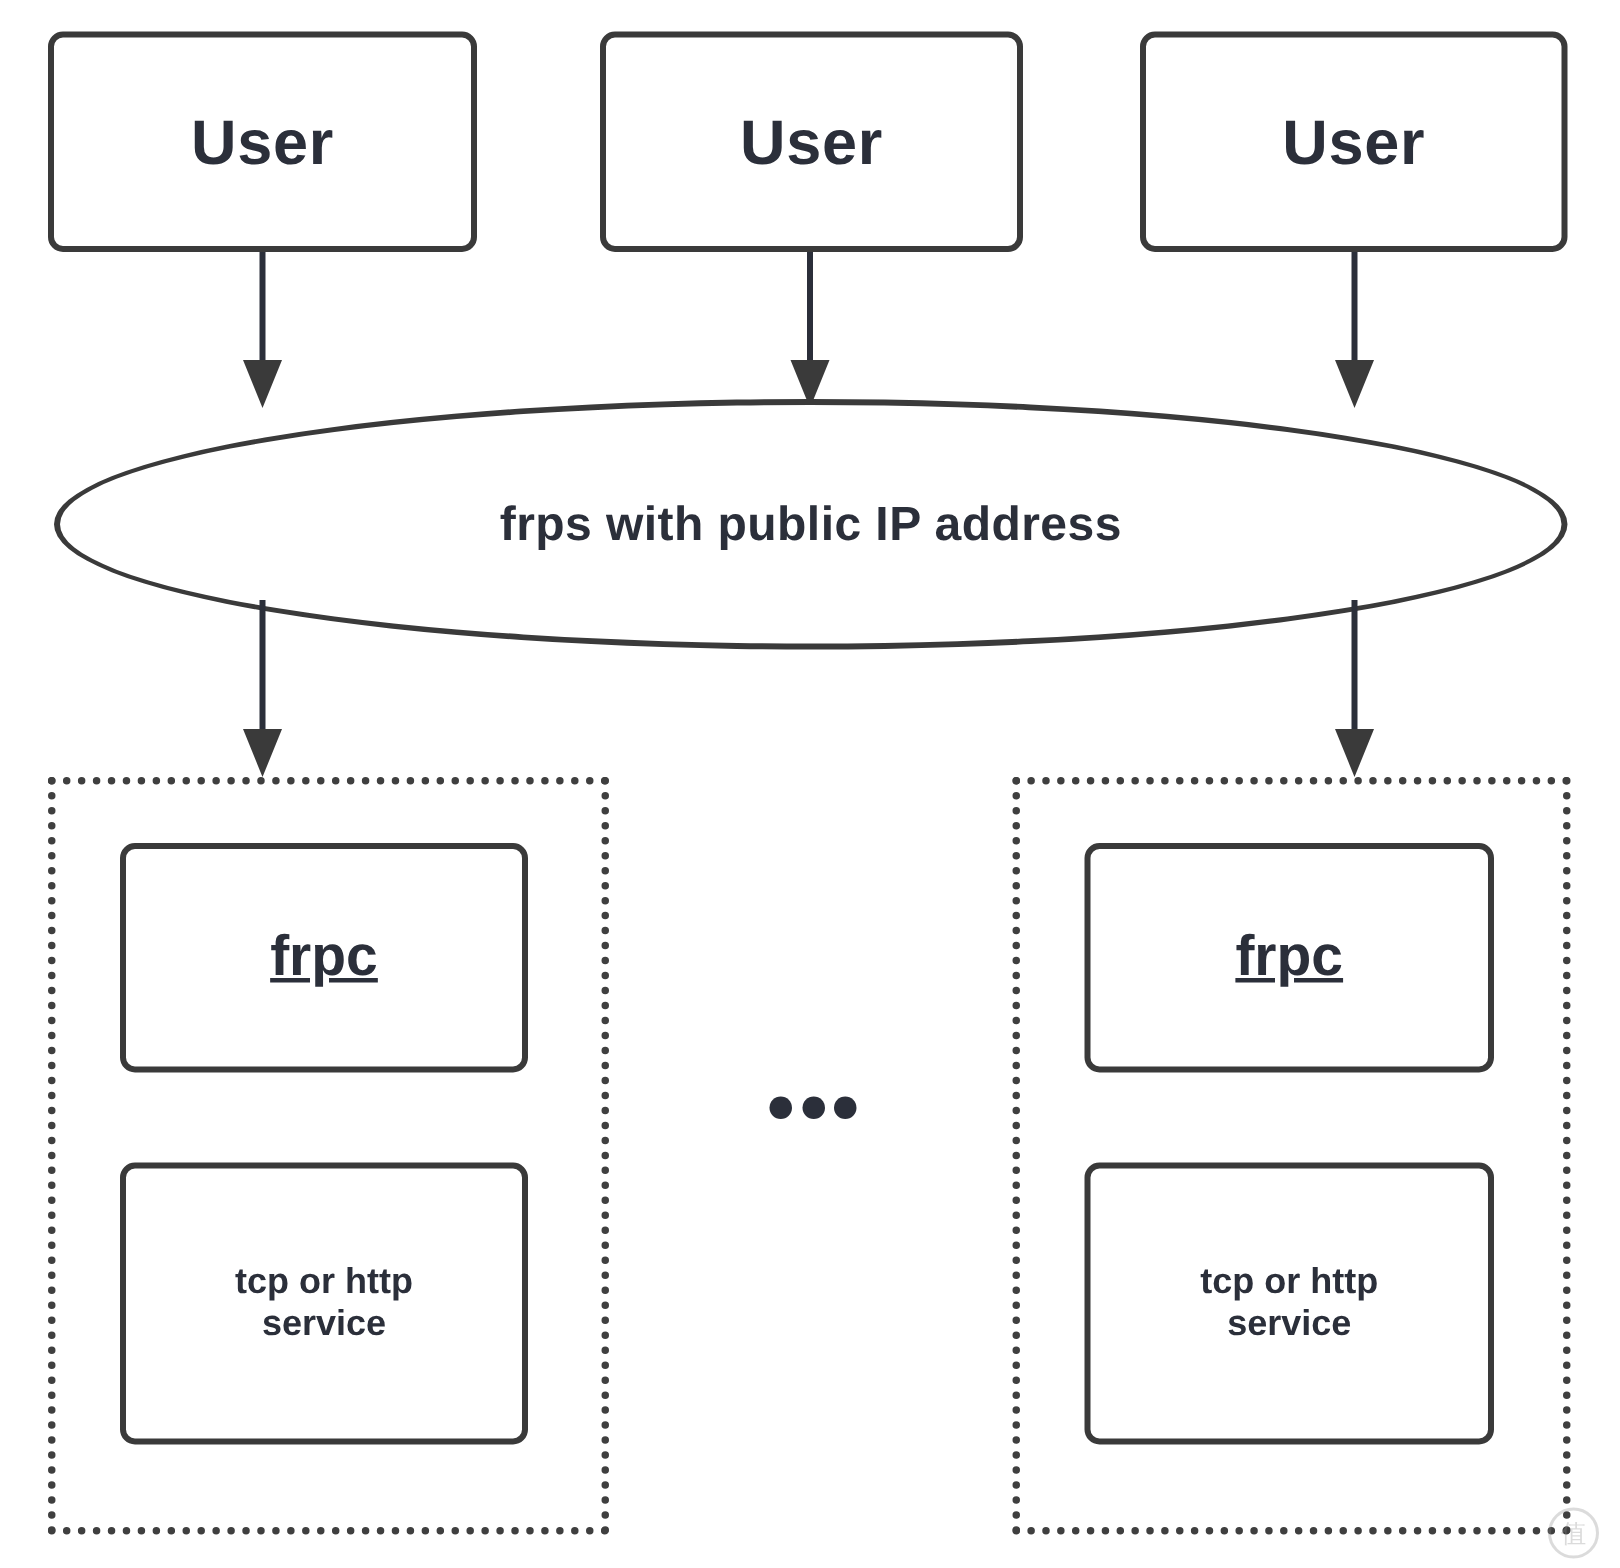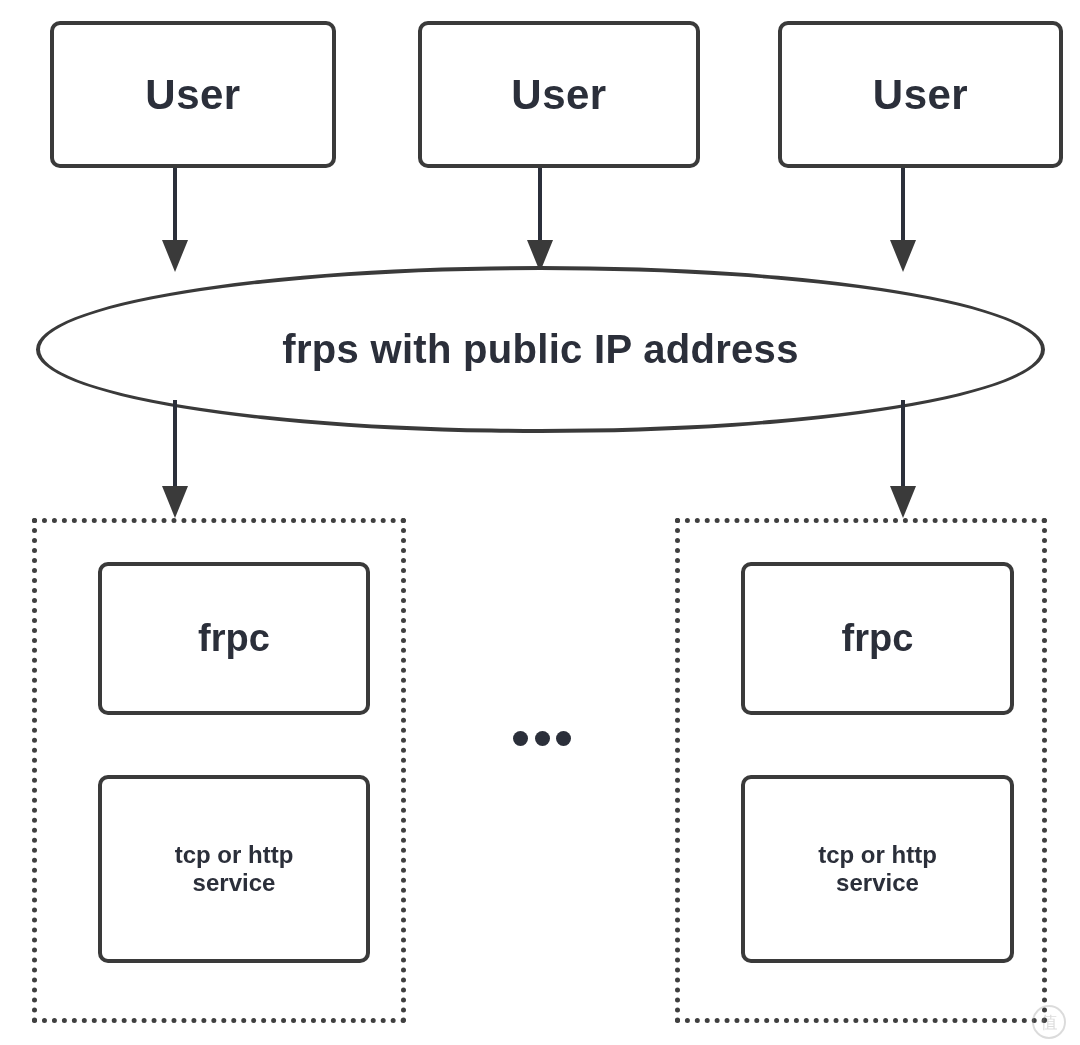--- a/index.html
+++ b/index.html
@@ -25,28 +25,28 @@
     background: #ffffff;
     border: 4px solid #3a3a3a;
     border-radius: 10px;
     display: flex;
     align-items: center;
     justify-content: center;
     text-align: center;
     color: #2b2f3a;
     font-weight: bold;
     line-height: 1.18;
-    margin-left: 18px;
   }
   .node-user {
     font-size: 42px;
     letter-spacing: 0.5px;
   }
   .node-frpc {
     font-size: 38px;
+    text-decoration: underline;
   }
   .node-service {
     font-size: 24px;
     padding: 0 14px;
   }
 
   
   #user-left   { left: 32px;  top: 21px; width: 286px; height: 147px; }
   #user-mid    { left: 400px; top: 21px; width: 282px; height: 147px; }
   #user-right  { left: 760px; top: 21px; width: 285px; height: 147px; }
@@ -60,21 +60,21 @@
     width: 1009px;
     height: 167px;
     border: 4px solid #3a3a3a;
     border-radius: 50%;
     background: #ffffff;
     display: flex;
     align-items: center;
     justify-content: center;
   }
   #frps-ellipse .ellipse-label {
-    font-size: 40px;
+    font-size: 32px;
     font-weight: bold;
     color: #2b2f3a;
     letter-spacing: 0.3px;
   }
 
   
   .group {
     position: absolute;
     box-sizing: border-box;
     border: 5px dotted #3f3f3f;

